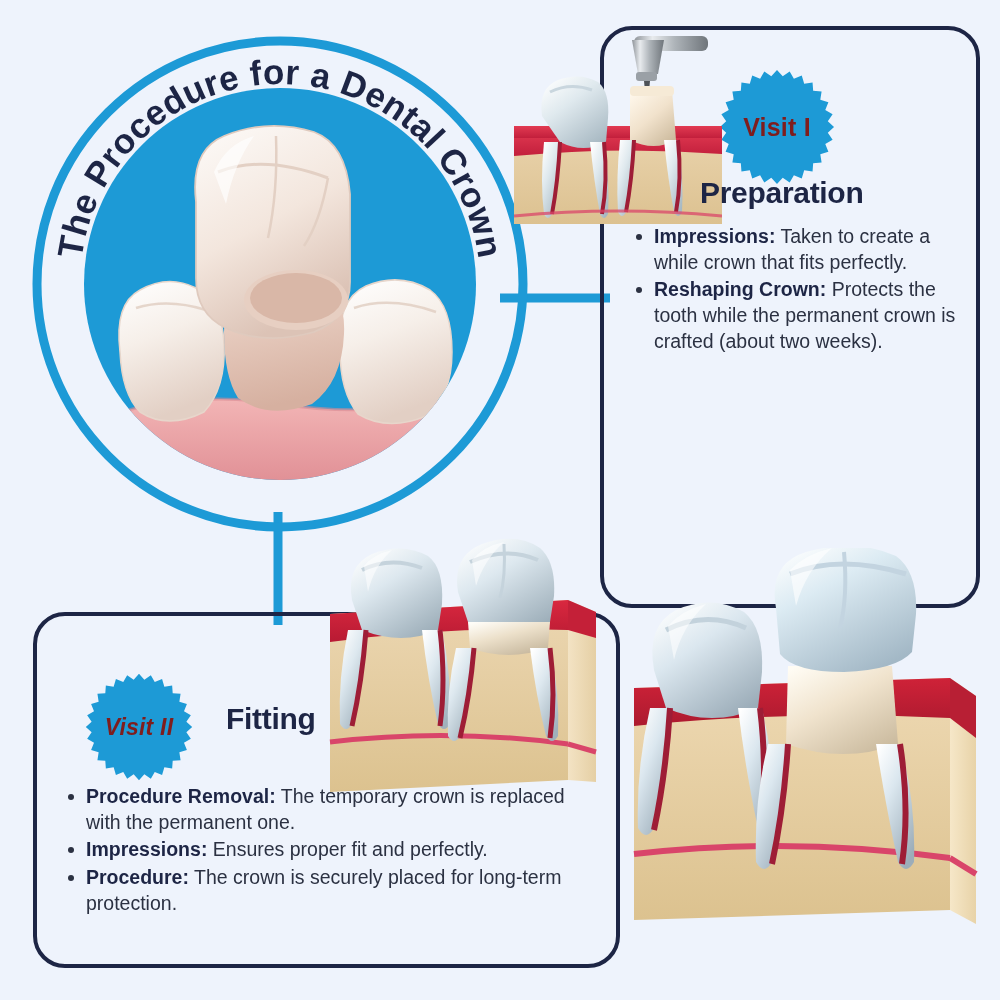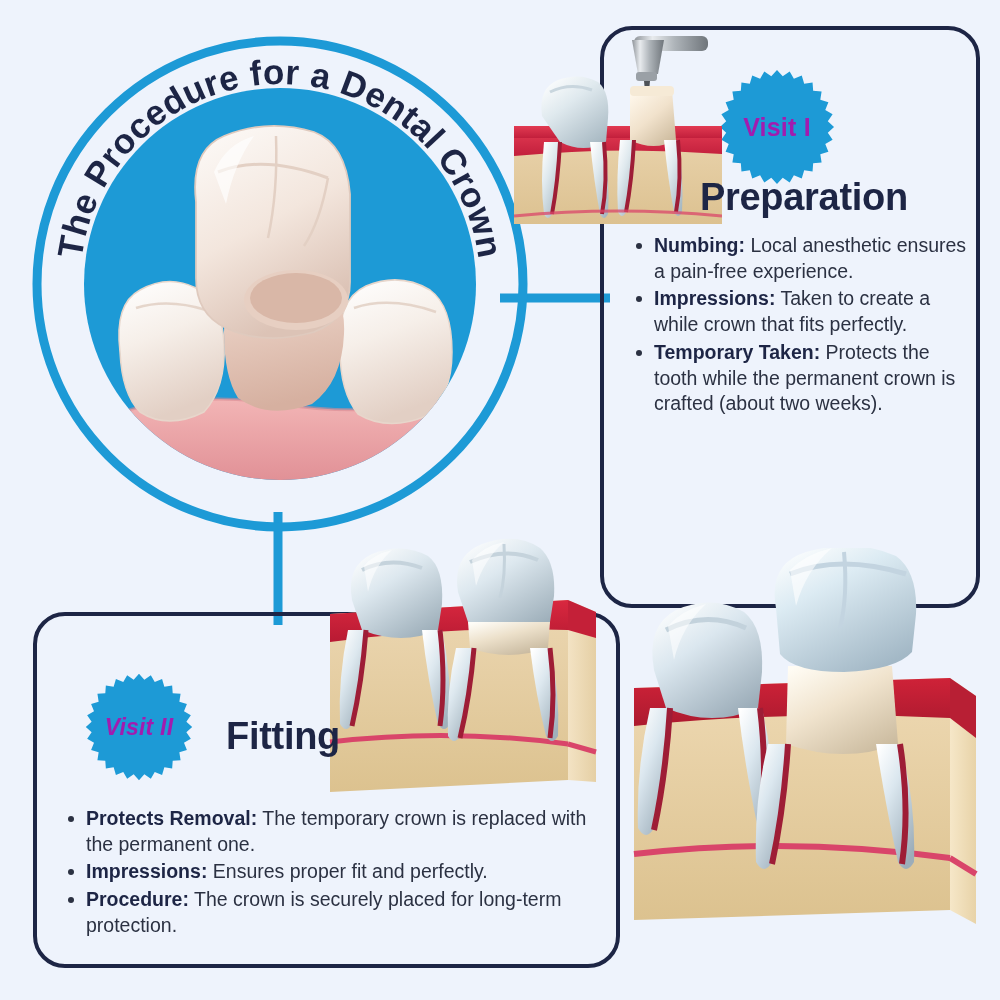--- a/index.html
+++ b/index.html
@@ -23,21 +23,21 @@
   }
   #panel-visit1 { left: 600px;  top: 26px;  width: 380px; height: 582px; }
   #panel-visit2 { left: 33px;   top: 612px; width: 587px; height: 356px; }
 
   
   .content { position: absolute; }
   #visit1-content { left: 628px; top: 176px; width: 340px; }
   #visit2-content { left: 60px;  top: 690px; width: 540px; }
 
   .section-title {
-    font-size: 38px;
+    font-size: 30px;
     font-weight: bold;
     color: #1d2545;
     letter-spacing: -0.3px;
   }
   #visit1-title { margin-left: 72px; }
 
   ul.bullets {
     list-style: none;
     margin-top: 14px;
   }
@@ -60,21 +60,21 @@
   ul.bullets li b { font-weight: bold; color: #1d2545; }
 
   
   .badge-wrap { position: absolute; }
   #badge-visit1 { left: 718px; top: 68px;  width: 118px; height: 118px; }
   #badge-visit2 { left: 84px;  top: 672px; width: 110px; height: 110px; }
   .badge-wrap svg { width: 100%; height: 100%; display: block; }
   .badge-label {
     position: absolute; inset: 0;
     display: flex; align-items: center; justify-content: center;
-    font-size: 25px; font-weight: bold; color: #a21caf;
+    font-size: 25px; font-weight: bold; color: #7f1d1d;
     letter-spacing: 0.2px;
   }
   #badge-visit2 .badge-label { font-size: 23px; font-style: italic; }
 
   
   .illo { position: absolute; }
   #illo-prep   { left: 514px; top: 92px;  width: 208px; height: 155px; }
   #illo-pair   { left: 318px; top: 530px; width: 290px; height: 272px; }
   #illo-crown  { left: 620px; top: 548px; width: 365px; height: 400px; }
 
@@ -369,28 +369,27 @@
         <path d="M170,26 Q220,6 286,26" fill="none" stroke="#c3d4e0" stroke-width="5"></path>
         <path d="M224,4 Q228,48 220,80" fill="none" stroke="#c3d4e0" stroke-width="4"></path>
         <path d="M170,22 Q186,6 212,0 Q186,22 176,58 Z" fill="#ffffff" opacity="0.6"></path>
       </g>
     </svg>
   </div>
 
   <div class="content" id="visit1-content">
     <div class="section-title" id="visit1-title">Preparation</div>
     <ul class="bullets" id="visit1-list">
-        <li><b>Numbing:</b><span> Local anesthetic ensures a pain-free experience.</span></li>
         <li><b>Impressions:</b><span> Taken to create a while crown that fits perfectly.</span></li>
-        <li><b>Temporary Taken:</b><span> Protects the tooth while the permanent crown is crafted (about two weeks).</span></li>
+        <li><b>Reshaping Crown:</b><span> Protects the tooth while the permanent crown is crafted (about two weeks).</span></li>
       </ul>
   </div>
 
   <div class="content" id="visit2-content">
-    <div class="section-title" style="margin-left:166px;margin-top:25px">Fitting</div>
+    <div class="section-title" style="margin-left:166px;margin-top:12px">Fitting</div>
     <ul class="bullets" id="visit2-list" style="margin-top:48px">
-        <li><b>Protects Removal:</b><span> The temporary crown is replaced with the permanent one.</span></li>
+        <li><b>Procedure Removal:</b><span> The temporary crown is replaced with the permanent one.</span></li>
         <li><b>Impressions:</b><span> Ensures proper fit and perfectly.</span></li>
         <li><b>Procedure:</b><span> The crown is securely placed for long-term protection.</span></li>
       </ul>
   </div>
 
 </div>
 
 </body></html>

